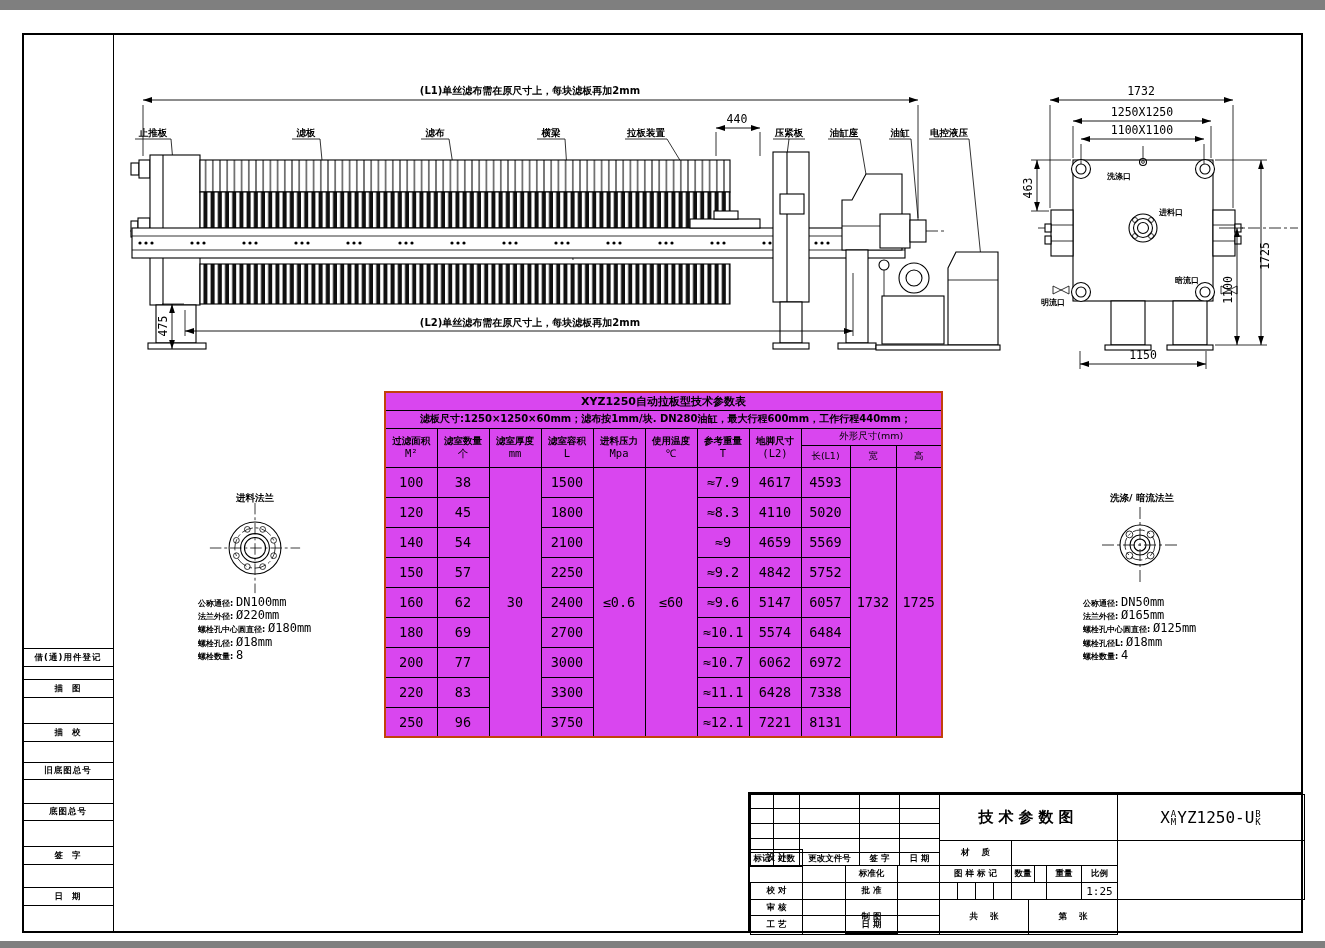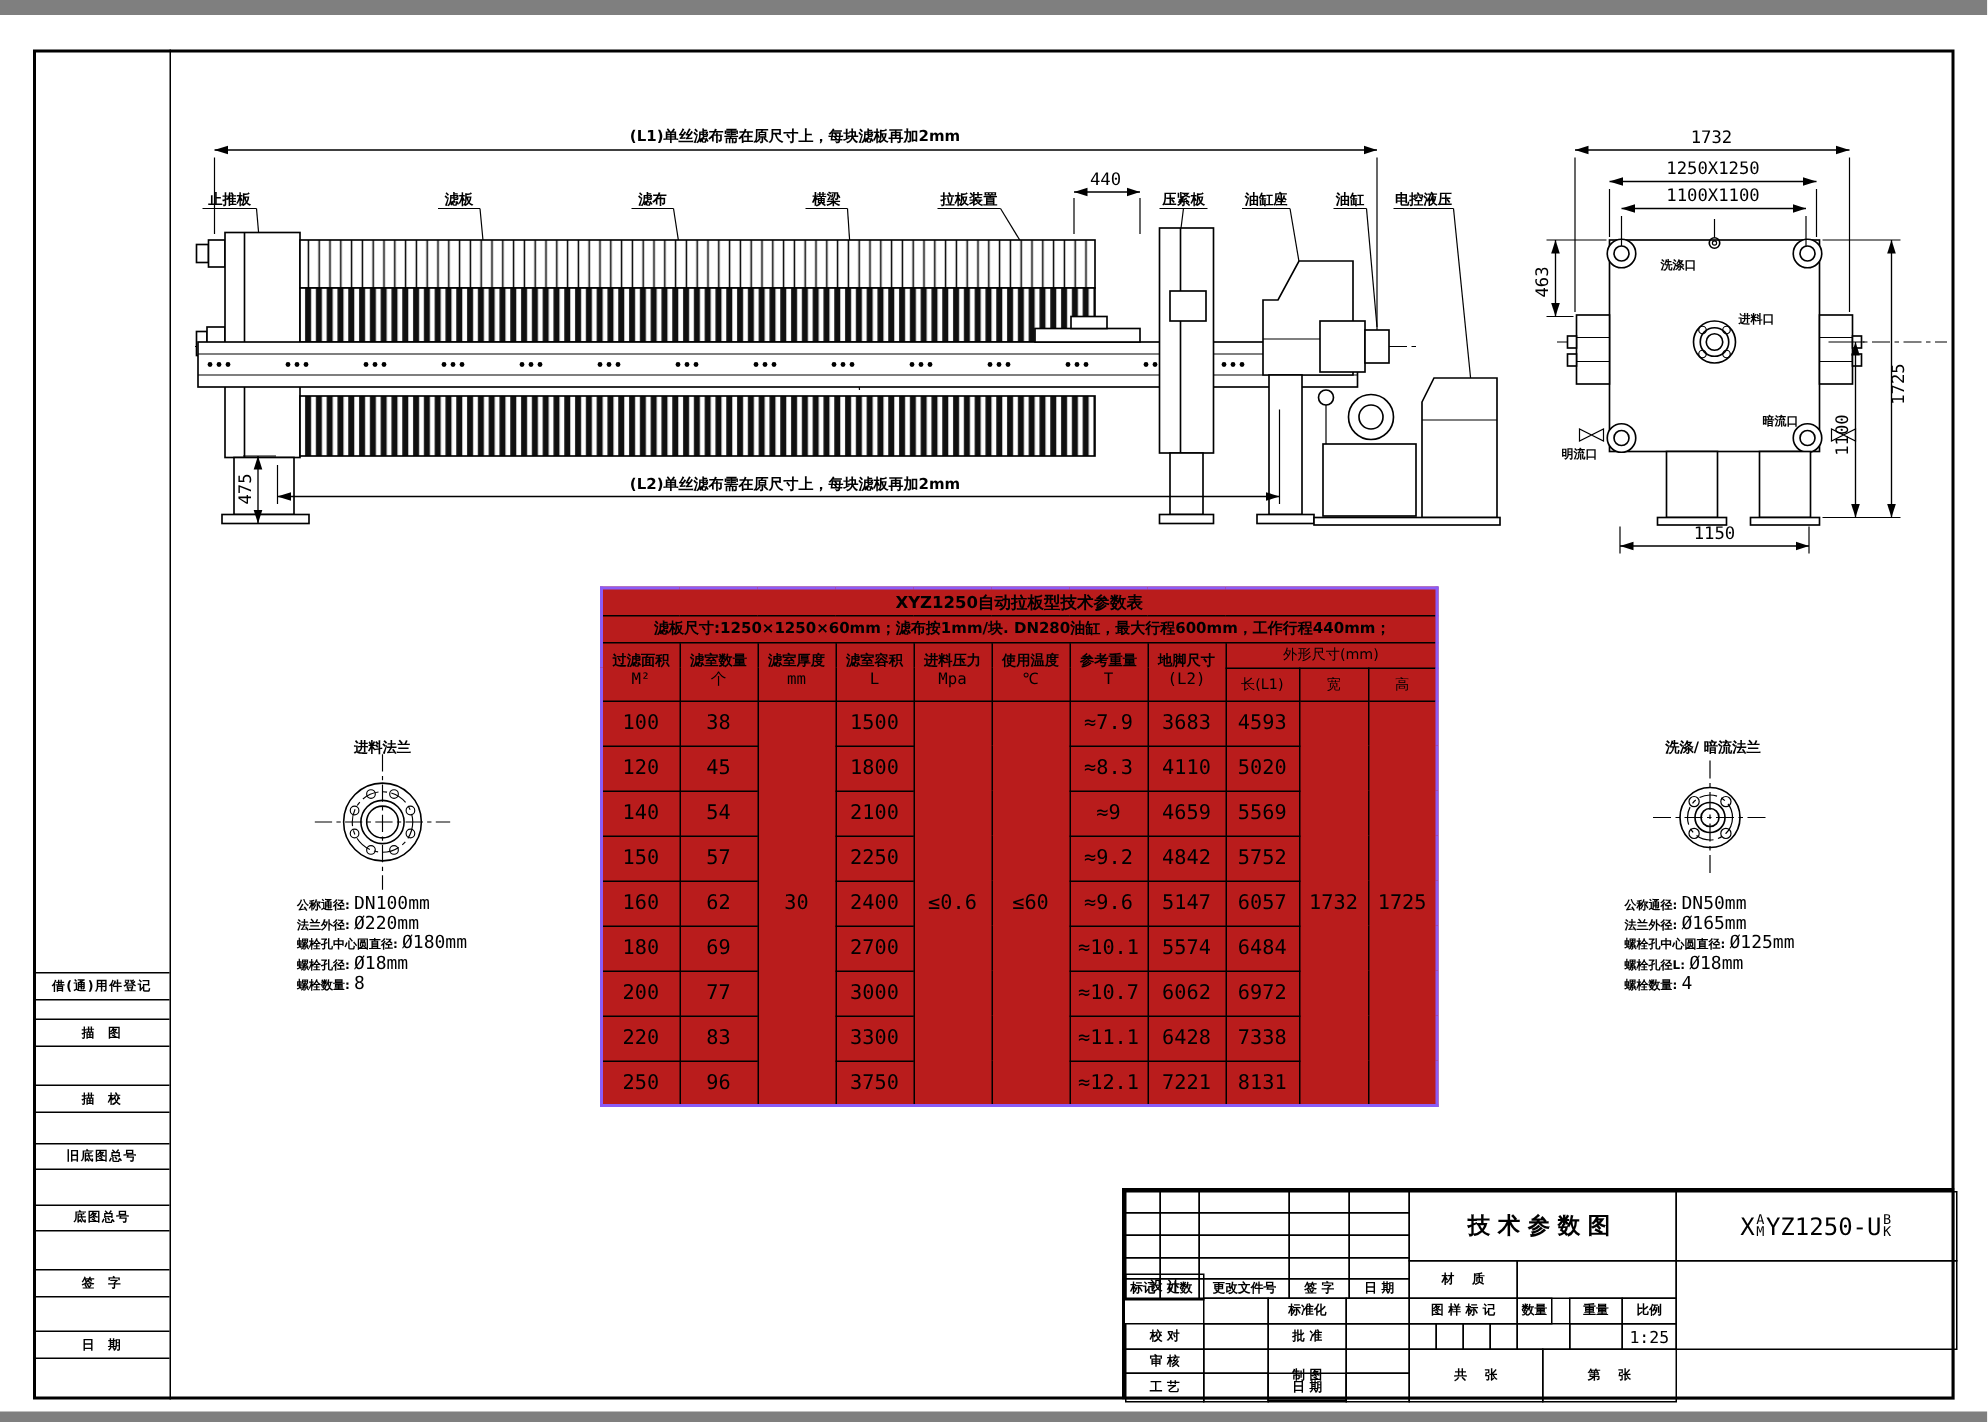--- a/index.html
+++ b/index.html
@@ -24,22 +24,22 @@
   .zh{font-family:"DejaVu Sans",sans-serif;font-size:9.5px;font-weight:bold;}
   .zhs{font-family:"DejaVu Sans",sans-serif;font-size:8px;font-weight:bold;}
   .note{font-family:"DejaVu Sans",sans-serif;font-size:10px;font-weight:bold;}
   
   .fl-title{position:absolute;text-align:center;font-size:9.5px;font-weight:bold;}
   .specs{position:absolute;}
   .spec{height:13.2px;line-height:13.2px;white-space:nowrap;}
   .sl{font-size:8px;font-weight:bold;}
   .svl{font-size:12px;font-family:"DejaVu Sans Mono",monospace;}
   
-  table.params{position:absolute;left:400px;top:391px;border-collapse:collapse;table-layout:fixed;
-               border:2px solid #8b5cf6;background:#b91c1c;}
+  table.params{position:absolute;left:384px;top:391px;border-collapse:collapse;table-layout:fixed;
+               border:2px solid #c2410c;background:#d946ef;}
   table.params td,table.params th{border:1px solid #000;padding:0;text-align:center;vertical-align:middle;
                font-weight:normal;overflow:hidden;}
   tr.tr-title{height:18px;} tr.tr-title td{font-size:11px;font-weight:bold;}
   tr.tr-sub{height:18px;} tr.tr-sub td{font-size:10px;font-weight:bold;text-align:center;padding-left:4px;white-space:nowrap;}
   tr.hr1{height:17px;} tr.hr2{height:22px;}
   th .h1{font-size:9.5px;font-weight:bold;line-height:12px;}
   th .h2{font-size:10.5px;line-height:13px;font-family:"DejaVu Sans Mono",monospace;}
   th.oh{font-size:9.5px;font-weight:bold;}
   th.oc{font-size:9.5px;font-weight:bold;}
   tr.dr{height:30px;} tr.dr td{font-size:13.5px;font-family:"DejaVu Sans Mono",monospace;}
@@ -412,21 +412,21 @@
       <th class="oc">高</th>
     </tr>
     <tr class="dr">
       <td>100</td>
           <td>38</td>
       <td rowspan="9">30</td>
       <td>1500</td>
       <td rowspan="9">≤0.6</td>
       <td rowspan="9">≤60</td>
       <td>≈7.9</td>
-          <td>3683</td>
+          <td>4617</td>
           <td>4593</td>
       <td rowspan="9">1732</td>
       <td rowspan="9">1725</td>
     </tr>
     <tr class="dr">
           <td>120</td>
           <td>45</td>
           <td>1800</td>
           <td>≈8.3</td>
           <td>4110</td>

